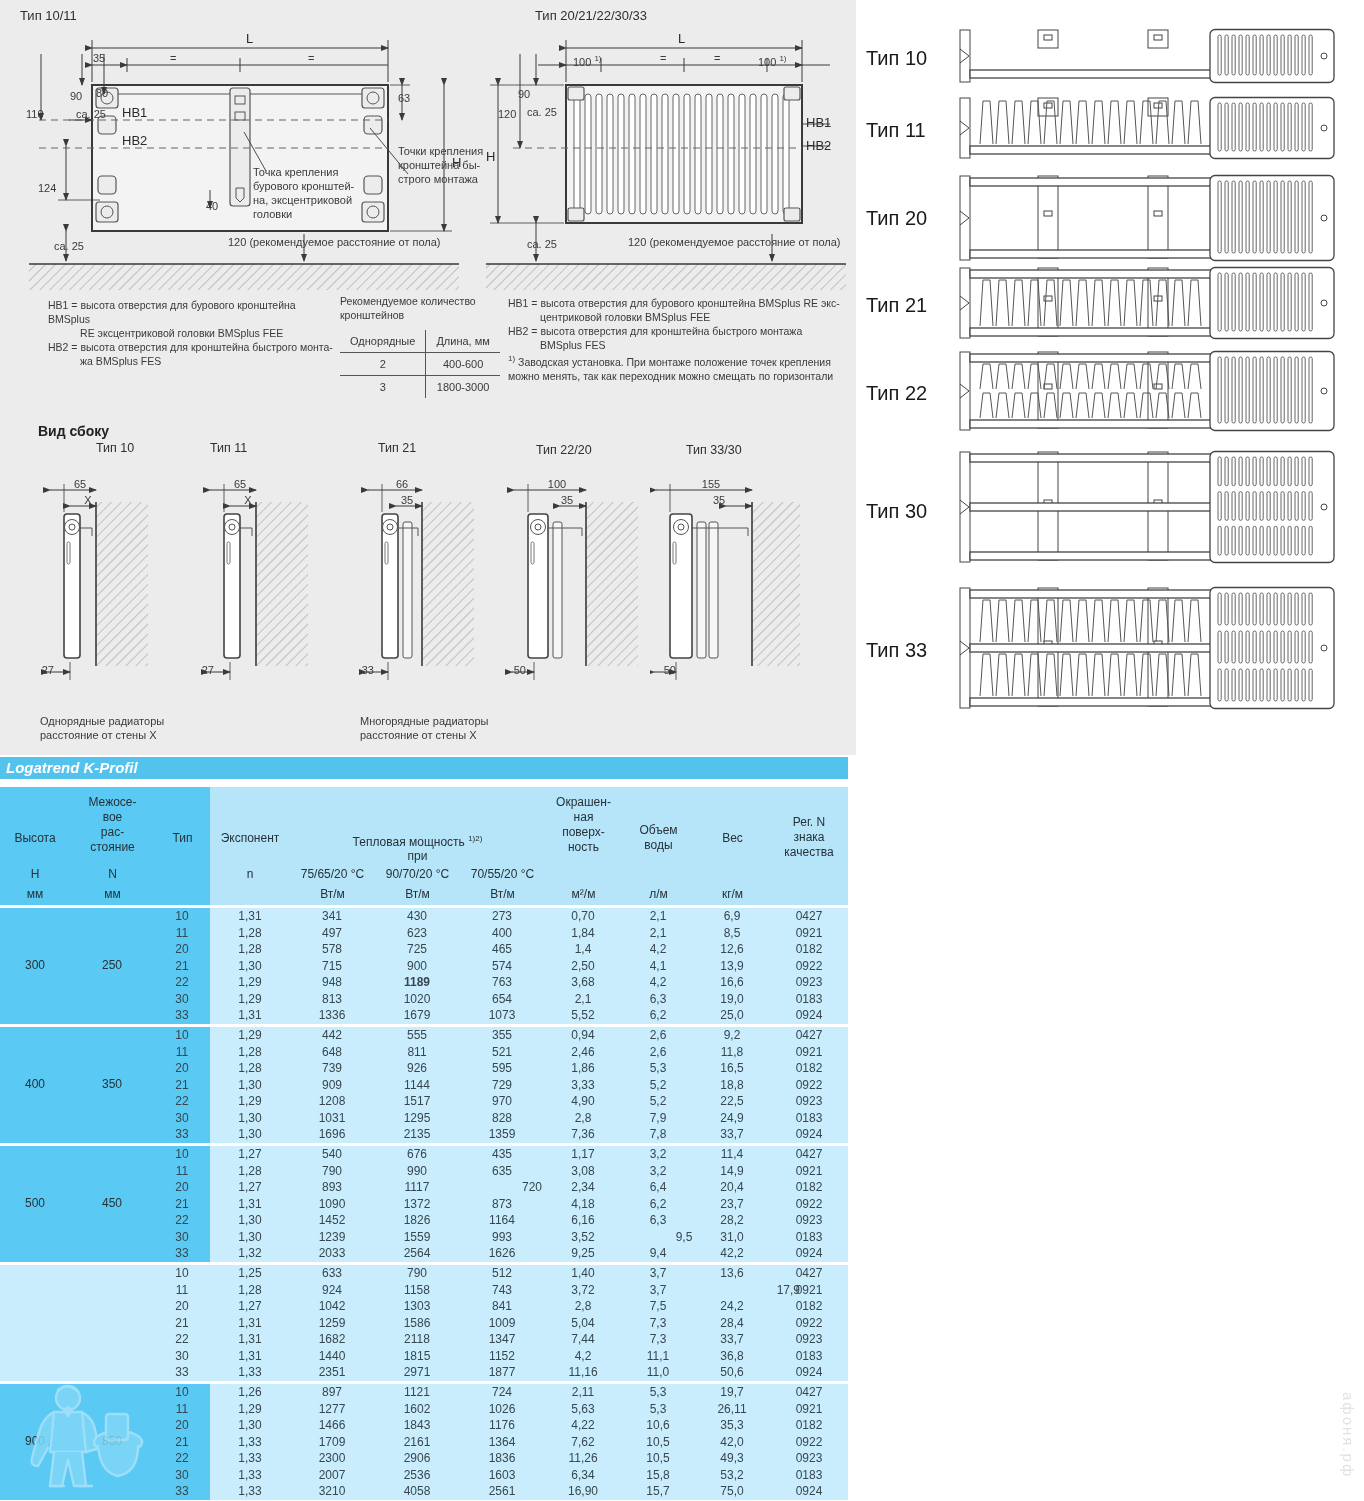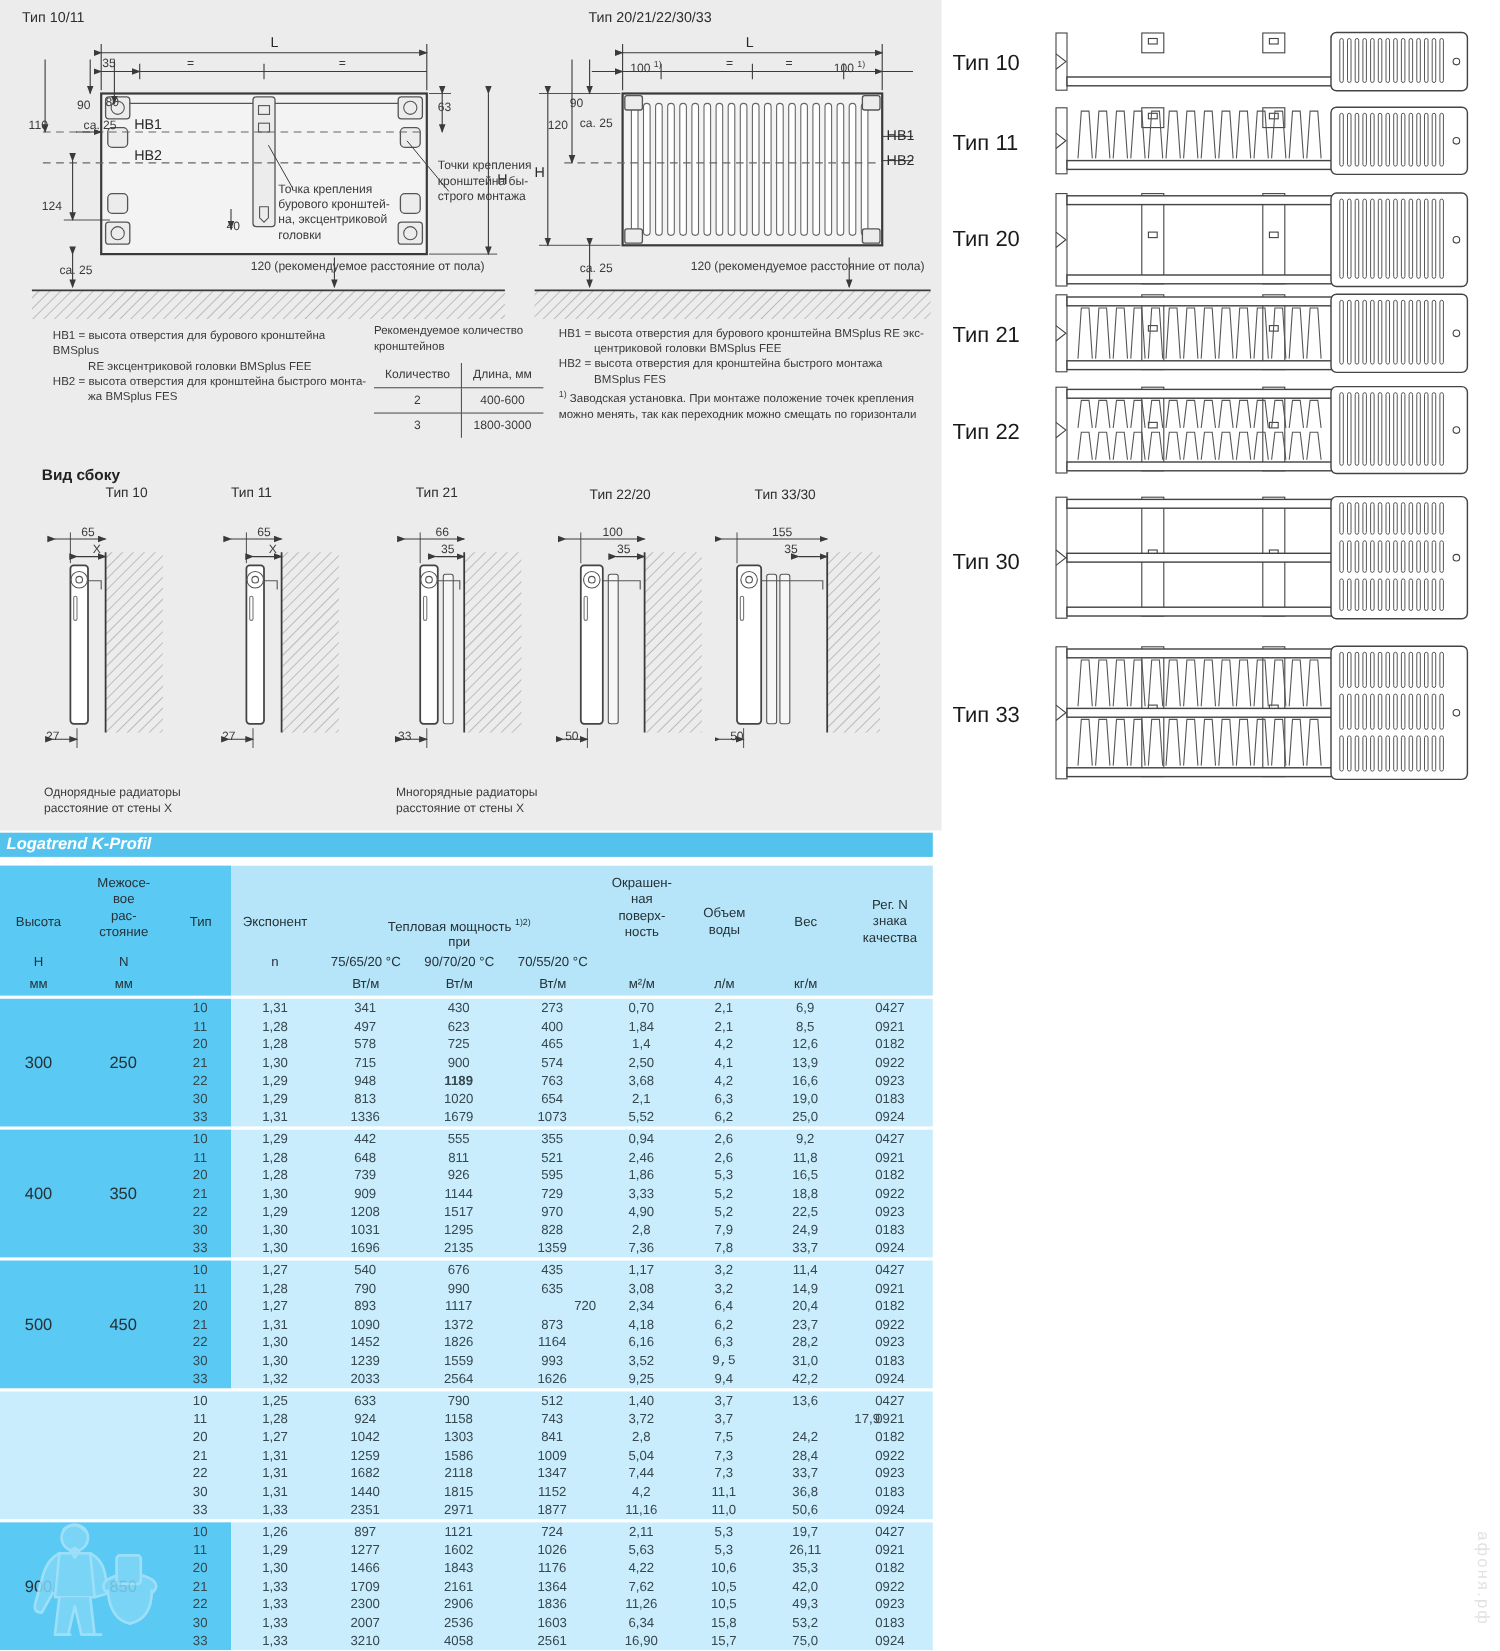--- a/index.html
+++ b/index.html
@@ -26,21 +26,21 @@
   .sec-label{position:absolute;font-size:20px;color:#1a1a1a}
   
   .titlebar{position:absolute;left:0;top:757px;width:848px;height:22px;background:#53c3ee;
             color:#fff;font-weight:bold;font-style:italic;font-size:15px;line-height:22px;padding-left:6px;box-sizing:border-box}
   .thead{position:absolute;left:0;top:787px;width:848px;height:118px;background:#b6e4f8}
   .thead .blue{position:absolute;left:0;top:0;width:210px;height:100%;background:#5ac9f3}
   .th{position:absolute;font-size:12px;color:#263238;text-align:center;white-space:pre-line;line-height:15px}
   .tgroups{position:absolute;left:0;top:908px;width:848px}
   .tgroup{position:relative;width:848px;height:116px;background:#c9edfc;margin-bottom:3px}
   .tgroup .gleft{position:absolute;left:0;top:0;width:210px;height:100%;background:#5ac9f3}
-  .gv{position:absolute;font-size:15px;color:#263238;width:60px;text-align:center;top:50px}
+  .gv{position:absolute;font-size:12px;color:#263238;width:60px;text-align:center;top:50px}
   .trow{position:absolute;left:0;width:848px;height:16.5px}
   .tcell{position:absolute;width:80px;text-align:center;font-size:12px;color:#37474f;line-height:16.5px}
   .wm-site{position:absolute;left:1340px;top:1392px;writing-mode:vertical-rl;font-size:15px;
            color:#e2e2e2;letter-spacing:2px}
   svg{display:block}
 </style>
 </head>
 <body>
 
 <svg width="0" height="0" class="abs" aria-hidden="true">
@@ -215,21 +215,21 @@
 
 <div class="legend ml" style="left:48px;top:298px;width:290px">HB1 = высота отверстия для бурового кронштейна BMSplus
            RE эксцентриковой головки BMSplus FEE
 HB2 = высота отверстия для кронштейна быстрого монта-
            жа BMSplus FES</div>
 <div class="legend" style="left:340px;top:294px;width:160px;white-space:pre-line">Рекомендуемое количество
 кронштейнов</div>
 <table class="btbl" style="left:340px;top:330px">
   <tbody>
       <tr class="hd">
-    <td>Количество</td>
+    <td>Однорядные</td>
     <td>Длина, мм</td>
   </tr>
   <tr class="r1">
     <td>2</td>
     <td>400-600</td>
   </tr>
   <tr>
     <td>3</td>
     <td>1800-3000</td>
   </tr>
@@ -935,21 +935,21 @@
         <span class="tcell" style="left: 692px;">28,2</span>
         <span class="tcell" style="left: 769px;">0923</span>
       </div>
       <div class="trow" style="top: 82.85px;">
         <span class="tcell" style="left: 142px;">30</span>
         <span class="tcell" style="left: 210px;">1,30</span>
         <span class="tcell" style="left: 292px;">1239</span>
         <span class="tcell" style="left: 377px;">1559</span>
         <span class="tcell" style="left: 462px;">993</span>
         <span class="tcell" style="left: 543px;">3,52</span>
-        <span class="tcell" style="left: 618px; font-family: Liberation Mono, monospace;">9,5</span>
+        <span class="tcell" style="left: 644px;">9,5</span>
         <span class="tcell" style="left: 692px;">31,0</span>
         <span class="tcell" style="left: 769px;">0183</span>
       </div>
       <div class="trow" style="top: 99.42px;">
         <span class="tcell" style="left: 142px;">33</span>
         <span class="tcell" style="left: 210px;">1,32</span>
         <span class="tcell" style="left: 292px;">2033</span>
         <span class="tcell" style="left: 377px;">2564</span>
         <span class="tcell" style="left: 462px;">1626</span>
         <span class="tcell" style="left: 543px;">9,25</span>

